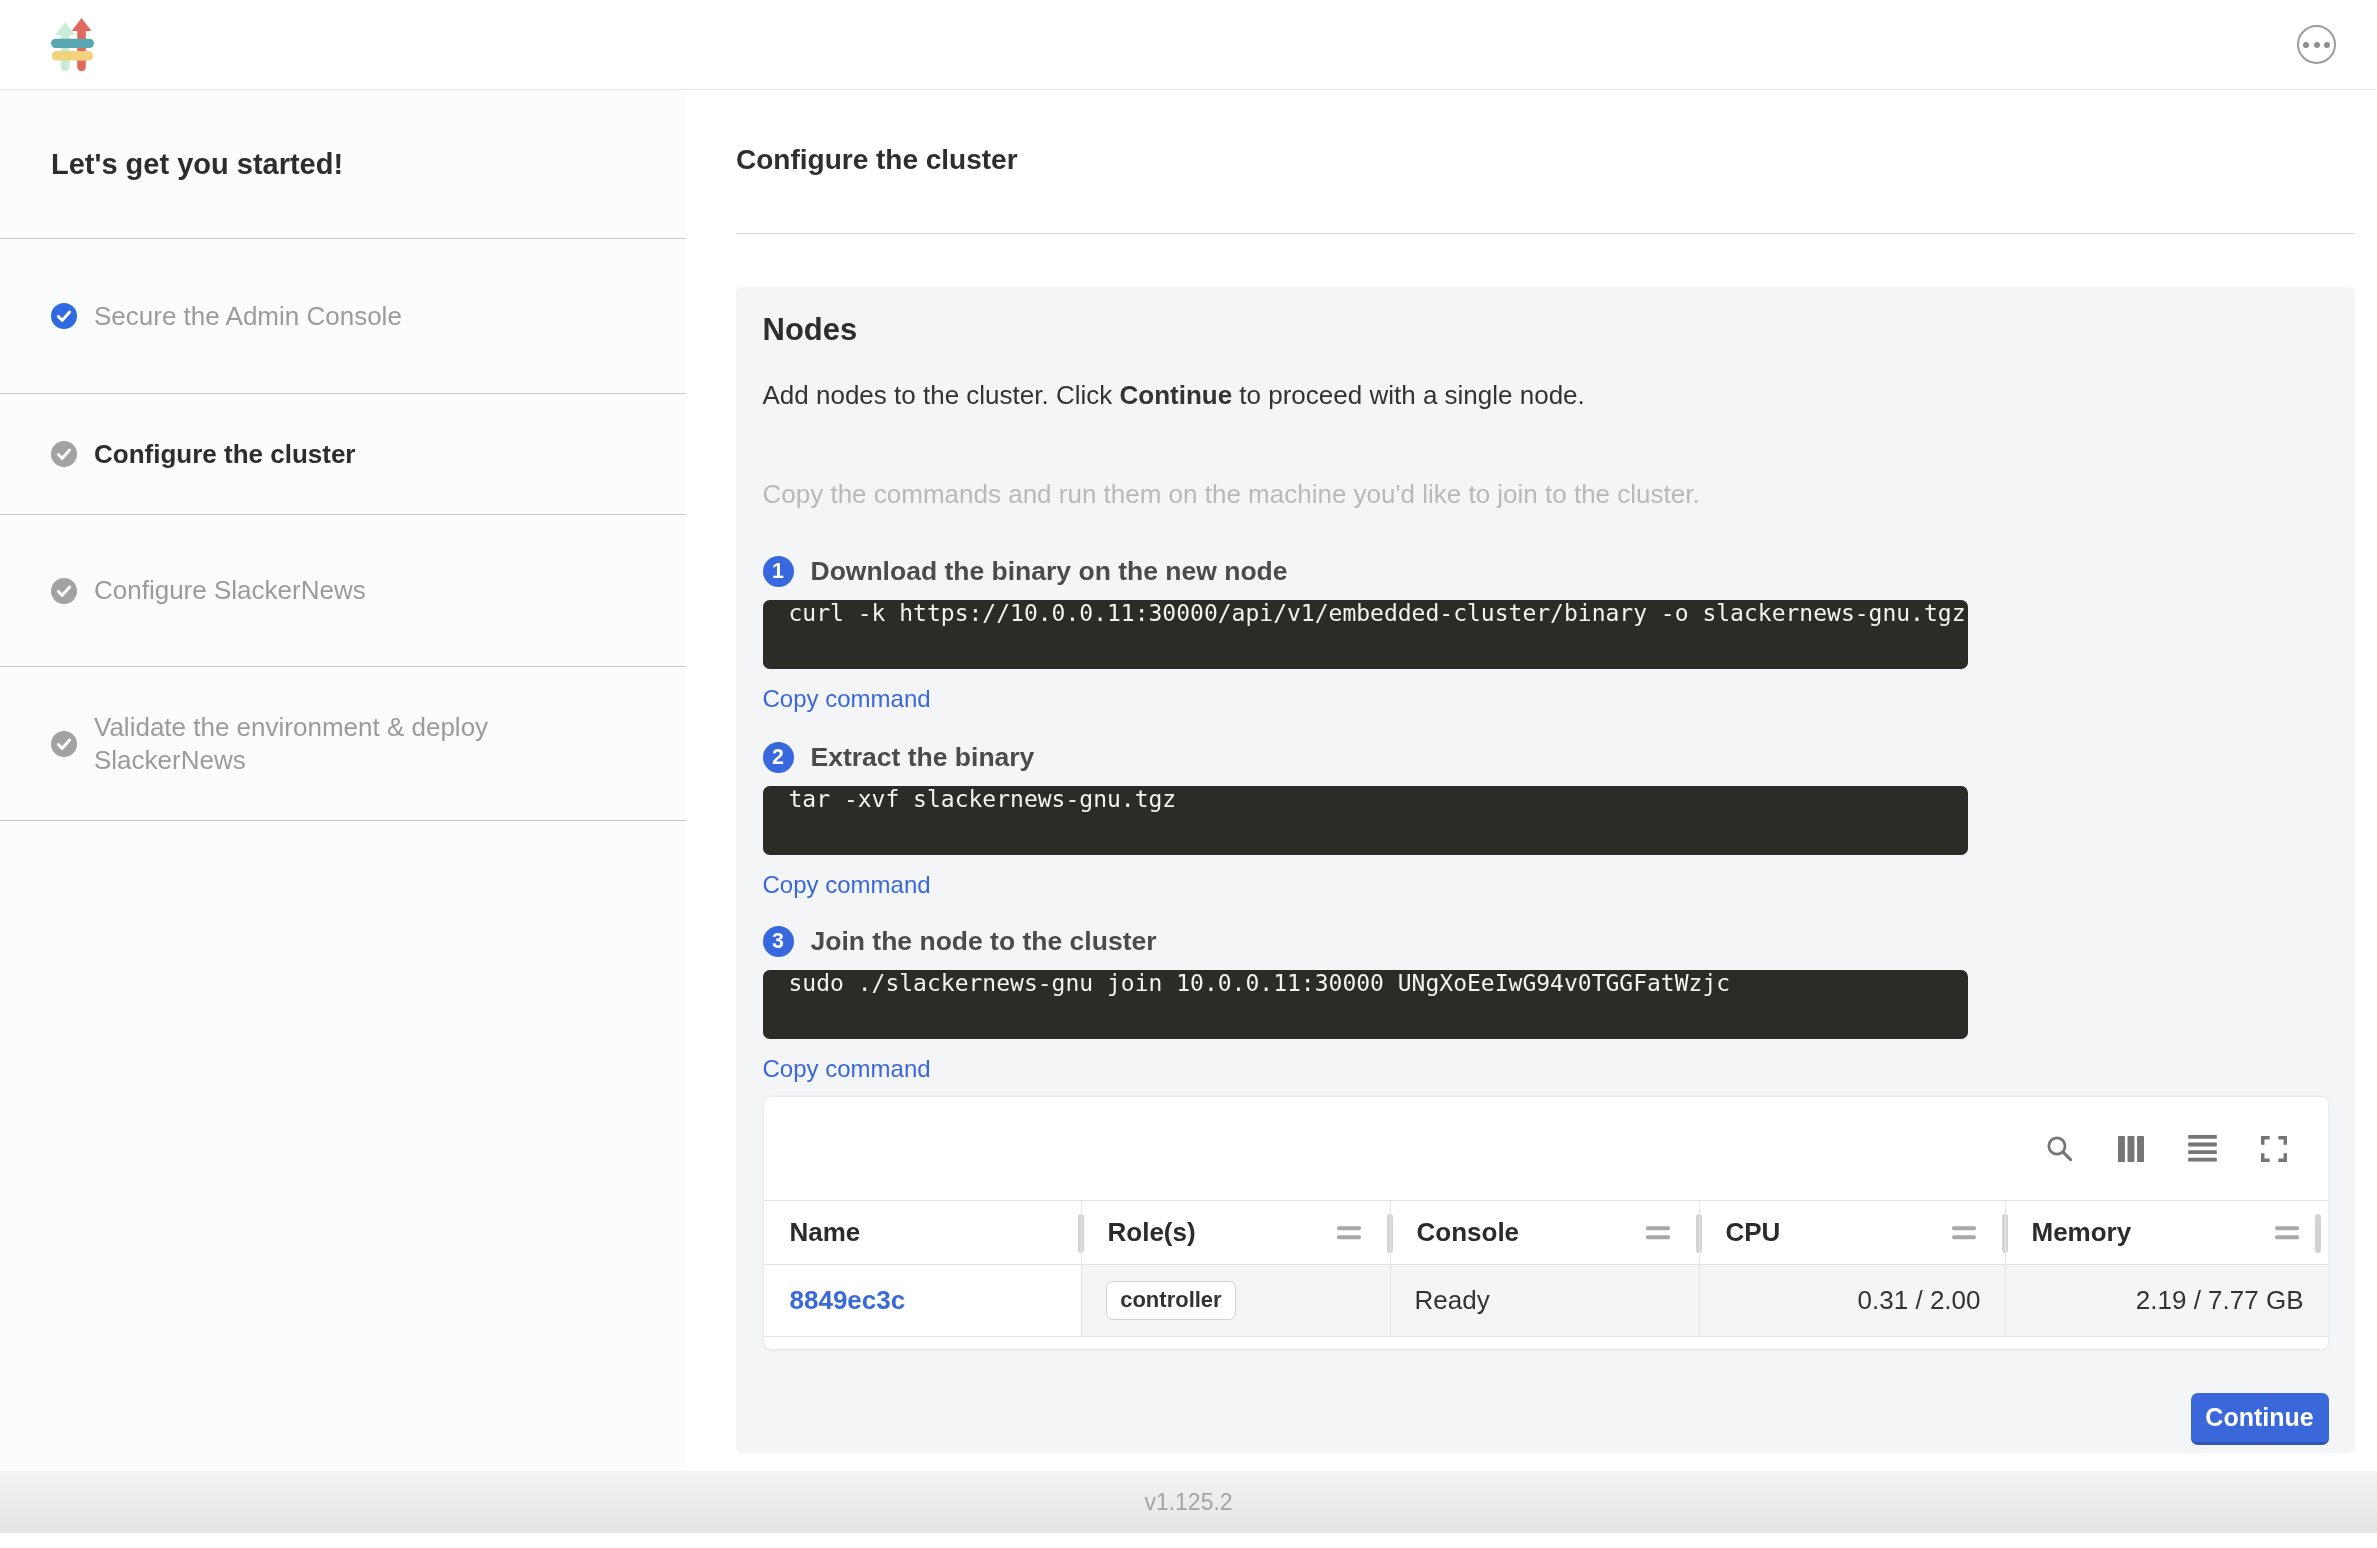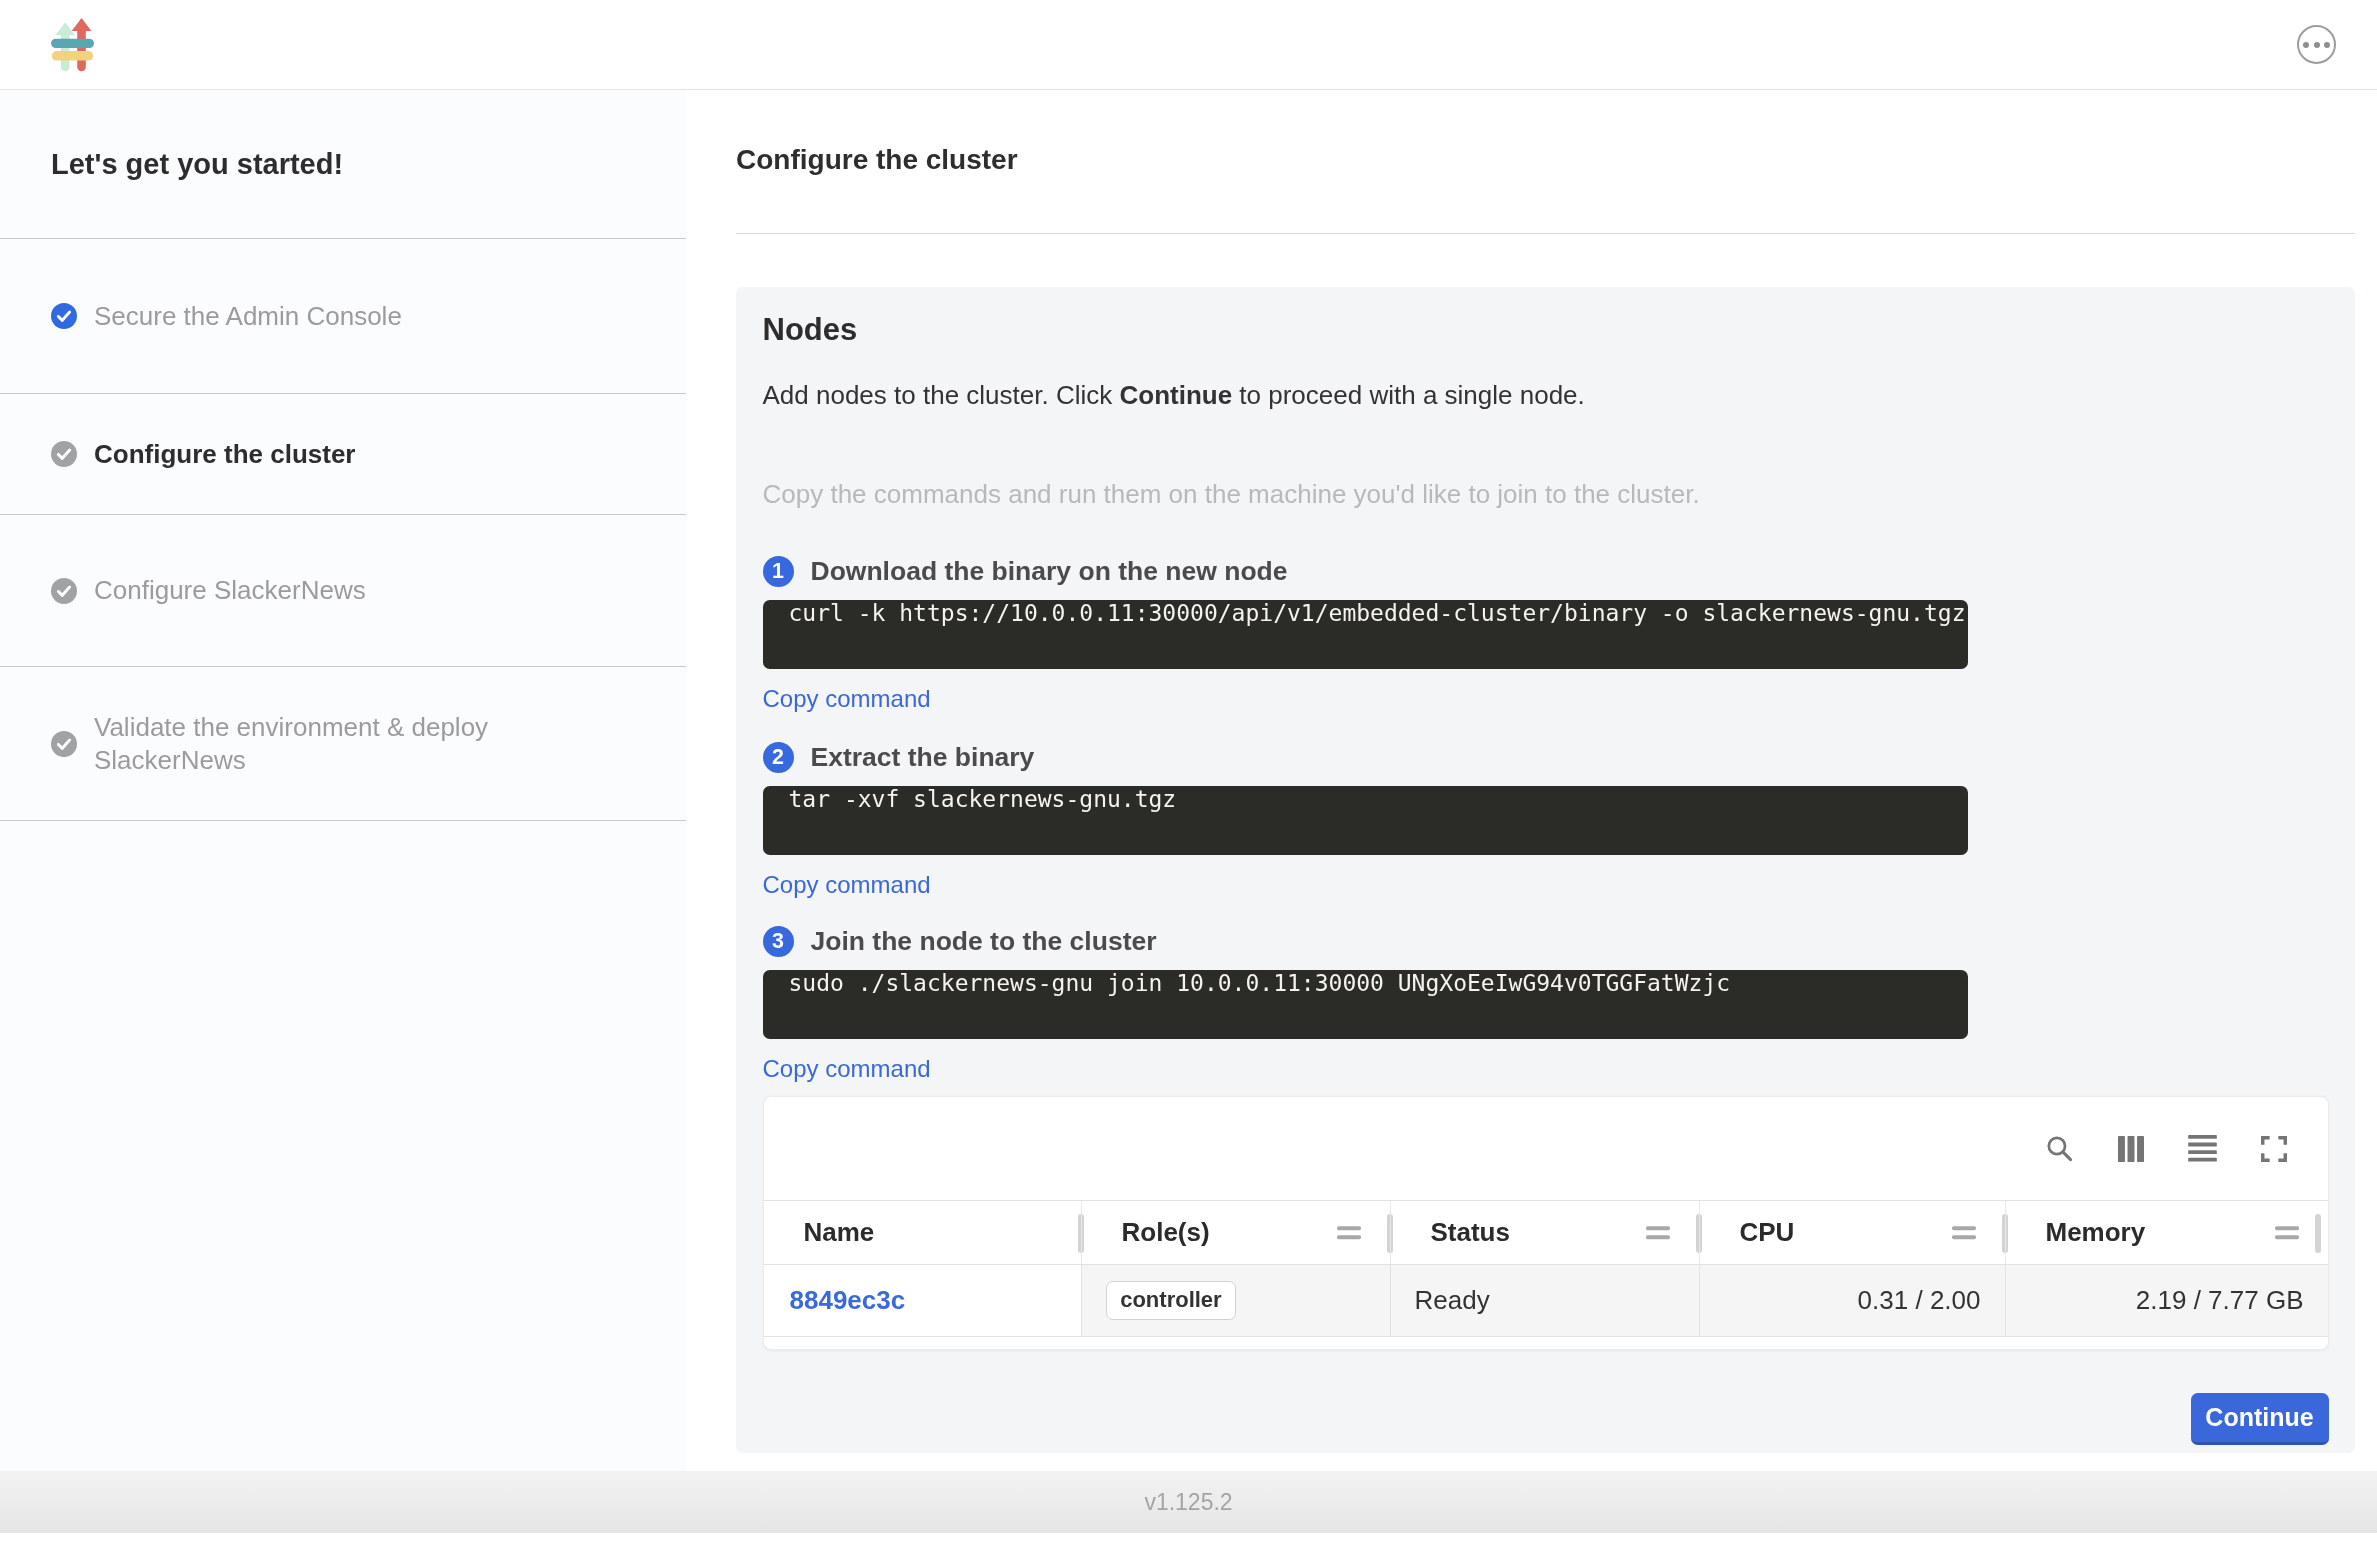--- a/index.html
+++ b/index.html
@@ -60,21 +60,21 @@
 
   
   .table-card { margin-top:13px; height:254px; background:#fff; border-radius:8.5px;
     border:0.9px solid #ececec; box-shadow:0 0.9px 2.6px rgba(0,0,0,.05); overflow:hidden; }
   .tc-toolbar { height:103px; display:flex; align-items:center; justify-content:flex-end;
     gap:44px; padding-right:41px; }
   .tbtn { background:none; border:none; cursor:pointer; display:flex; align-items:center; }
 
   .tc-header { height:65px; display:flex; border-top:0.9px solid #e3e3e3;
     border-bottom:0.9px solid #e1e1e1; }
-  .th { position:relative; display:flex; align-items:center; padding-left:40px;
+  .th { position:relative; display:flex; align-items:center; padding-left:26px;
     font-size:26px; font-weight:bold; color:#2b2b2b; cursor:pointer; }
   .th + .th { border-left:0.9px solid #e8e8e8; }
   .w1{width:317px} .w2{width:309px} .w3{width:309px} .w4{width:306px} .w5{flex:1}
   .sep { position:absolute; right:-3.4px; top:13px; width:6px; height:39px;
     border-radius:3.4px; background:#d3d3d3; cursor:col-resize; }
   .sep.inset { right:6.8px; }
   .menu-ic { position:absolute; right:22px; top:50%; transform:translateY(-50%);
     width:24px; cursor:pointer; }
   .menu-ic i { display:block; height:4.3px; border-radius:1.7px; background:#a8a8a8; }
   .menu-ic i + i { margin-top:5.1px; }
@@ -230,21 +230,21 @@
         </div>
         <div class="th w2">
           <span>Role(s)</span>
           <span class="menu-ic shift">
               <i></i>
               <i></i>
             </span>
           <span class="sep"></span>
         </div>
         <div class="th w3">
-          <span>Status</span>
+          <span>Console</span>
           <span class="menu-ic shift">
               <i></i>
               <i></i>
             </span>
           <span class="sep"></span>
         </div>
         <div class="th w4">
           <span>CPU</span>
           <span class="menu-ic shift">
               <i></i>

